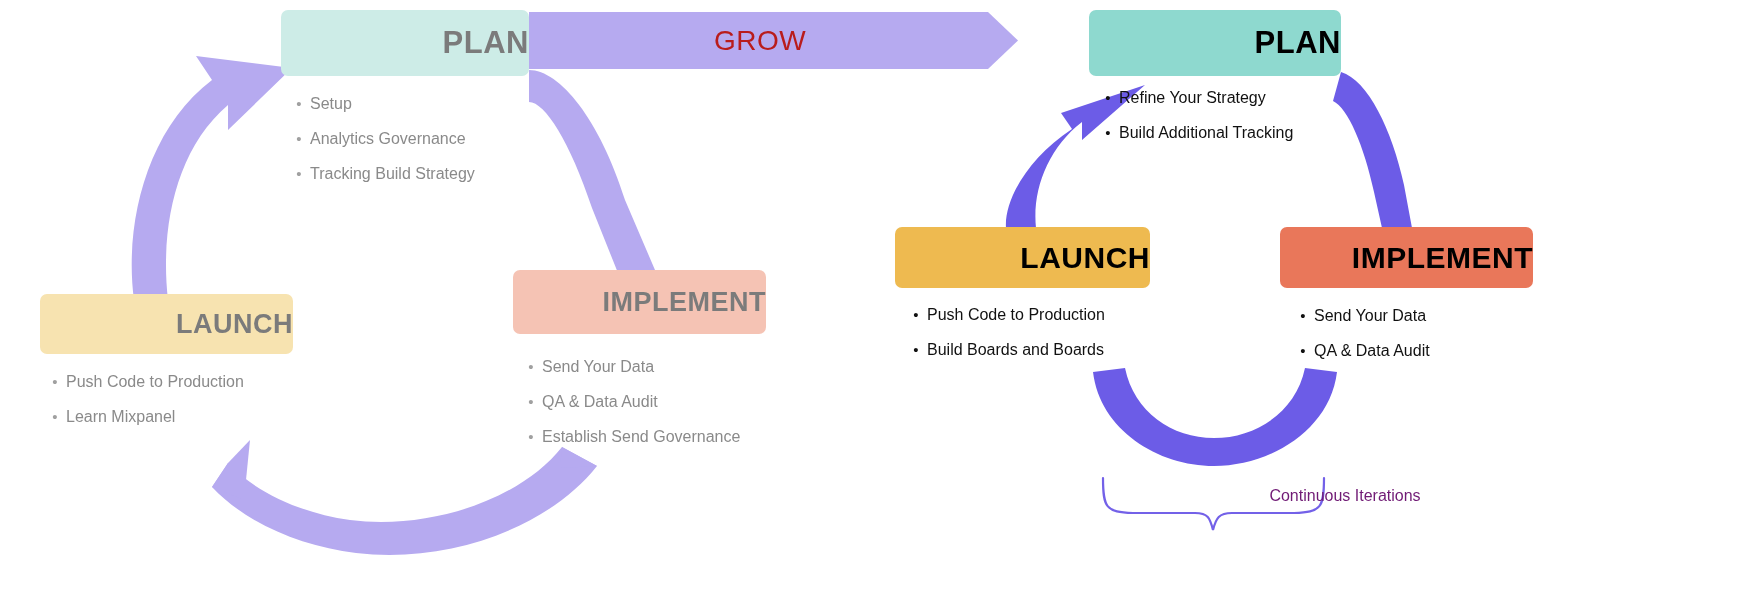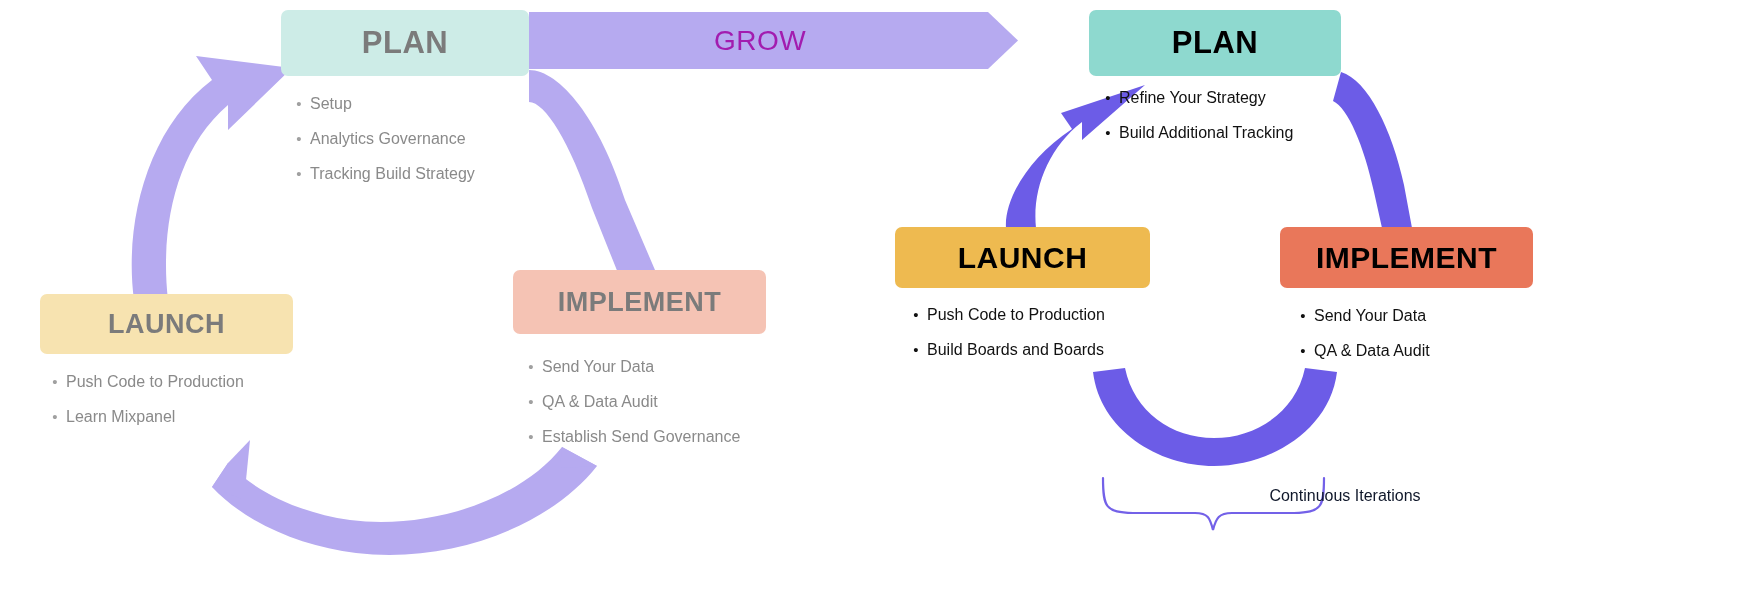--- a/index.html
+++ b/index.html
@@ -4,21 +4,21 @@
 <style>
   html,body{margin:0;padding:0;background:#ffffff;}
   body{width:1740px;height:589px;overflow:hidden;
        font-family:"Liberation Sans","DejaVu Sans",sans-serif;}
   #stage{position:relative;width:1740px;height:589px;background:#fff;}
 
   .svg-layer{position:absolute;left:0;top:0;width:1740px;height:589px;pointer-events:none;}
 
   
   .phase-box{position:absolute;border-radius:7px;display:flex;
-             align-items:center;justify-content:center;}
+             align-items:center;justify-content:flex-end;}
   .phase-box .phase-title{font-weight:bold;letter-spacing:.5px;white-space:nowrap;}
 
   .pale .phase-title{color:#7b7b7b;}
   .vivid .phase-title{color:#000000;}
 
   
   #box-plan-left      {left:281px; top:10px;  width:248px; height:66px; background:#cdece7;}
   #box-plan-left .phase-title{font-size:31px;}
   #box-launch-left    {left:40px;  top:294px; width:253px; height:60px; background:#f7e3b0;}
   #box-launch-left .phase-title{font-size:27px;}
@@ -43,25 +43,25 @@
   .vivid-list li .dot{width:22px;font-size:15px;color:#111;}
 
   #list-plan-left      {left:288px; top:95px;}
   #list-launch-left    {left:44px;  top:373px;}
   #list-implement-left {left:520px; top:358px;}
   #list-plan-right     {left:1097px;top:89px;}
   #list-launch-right   {left:905px; top:306px;}
   #list-implement-right{left:1292px;top:307px;}
   #grow-label{position:absolute;left:529px;top:12px;width:462px;height:57px;
               display:flex;align-items:center;justify-content:center;
-              color:#a21caf;font-size:28px;letter-spacing:.5px;}
+              color:#b91c1c;font-size:28px;letter-spacing:.5px;}
 
   
   #continuous-caption{position:absolute;left:1130px;top:487px;width:430px;
-                      text-align:center;font-size:16px;color:#0f172a;}
+                      text-align:center;font-size:16px;color:#701a75;}
 </style>
 </head>
 <body>
 
 <div id="stage">
 
   <svg class="svg-layer" viewBox="0 0 1740 589" xmlns="http://www.w3.org/2000/svg">
 
     <polygon points="529,12 988,12 1018,40.5 988,69 529,69" fill="#b6aaf0"></polygon>
 

